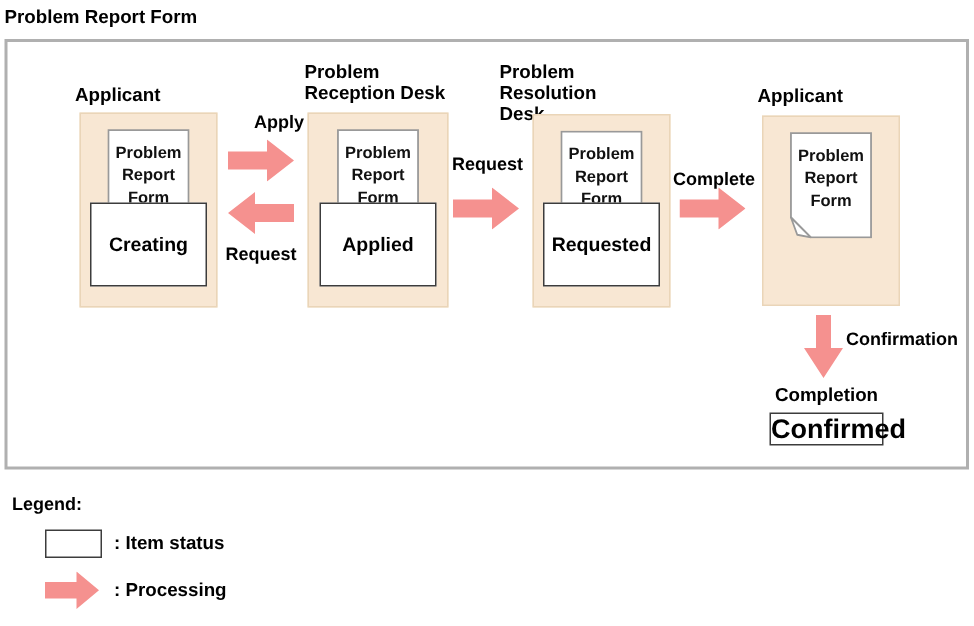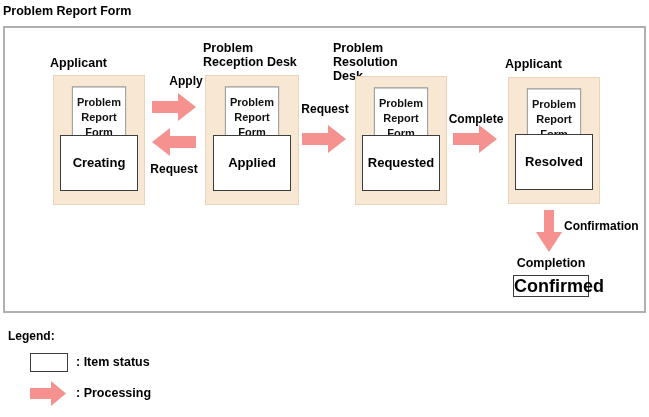--- a/index.html
+++ b/index.html
@@ -124,21 +124,20 @@
   </div>
 
   <div class="abs station st4">
     <div class="doc">
       <svg width="55" height="71" viewBox="0 0 55 71">
         <polygon points="0.8,0.8 54.2,0.8 54.2,70.2 14,70.2 0.8,57" fill="#ffffff" stroke="#999999" stroke-width="1.2"></polygon>
         <polygon points="0.8,57 5,68.5 14,70.2" fill="#ffffff" stroke="#999999" stroke-width="1.2" stroke-linejoin="round"></polygon>
       </svg>
       <div class="doc-text">Problem Report Form</div>
     </div>
-    <div class="status-box">Resolved</div>
   </div>
 
   <div class="abs arr-apply">
     <svg width="44" height="28" viewBox="0 0 44 28">
       <polygon points="0,8 26,8 26,0 44,14 26,28 26,20 0,20" fill="#f5918f"></polygon>
     </svg>
   </div>
   <div class="abs arr-reject">
     <svg width="44" height="28" viewBox="0 0 44 28">
       <polygon points="44,8 18,8 18,0 0,14 18,28 18,20 44,20" fill="#f5918f"></polygon>

